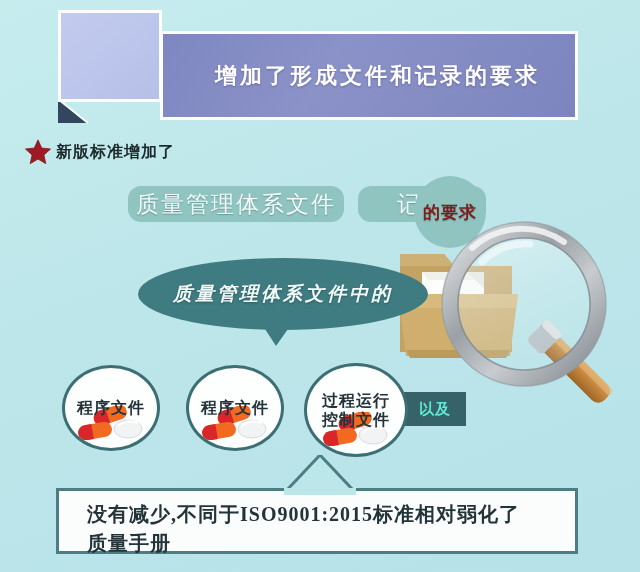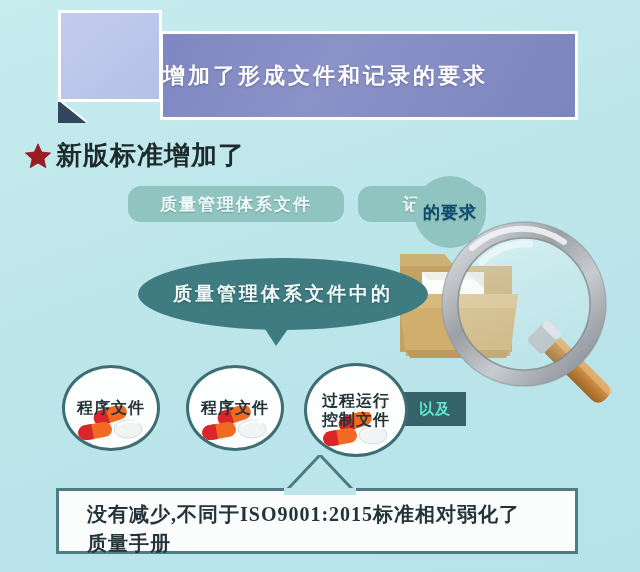--- a/index.html
+++ b/index.html
@@ -18,21 +18,21 @@
 
   
   .banner {
     position:absolute; left:160px; top:31px; width:418px; height:89px;
     background: linear-gradient(120deg,#7f87c1 0%, #8b92c8 40%, #7d85bf 100%);
     border:3px solid #ffffff;
     display:flex; align-items:center;
   }
   .banner-text {
     color:#ffffff; font-size:22px; letter-spacing:3px;
-    white-space:nowrap;
+    padding-left:52px; white-space:nowrap;
     text-shadow:0 1px 2px rgba(40,40,80,.35);
     font-weight:bold;
   }
   .deco-square {
     position:absolute; left:58px; top:10px; width:104px; height:92px;
     background: linear-gradient(140deg,#c3cbee 0%, #b6c0e8 100%);
     border:3px solid #ffffff;
     z-index:3;
   }
   .deco-fold {
@@ -41,58 +41,58 @@
   }
   .deco-fold svg { display:block; }
 
   
   .star-row {
     position:absolute; left:24px; top:138px;
     display:flex; align-items:center; gap:4px;
   }
   .star-icon { width:28px; height:28px; display:block; }
   .star-label {
-    font-size:26px; color:#1c2a2c; letter-spacing:1px; font-weight:bold;
+    font-size:16px; color:#1c2a2c; letter-spacing:1px; font-weight:bold;
     white-space:nowrap;
   }
 
   
   .pill {
     position:absolute;
     background:#8fc4c0;
     color:#f3fbfb;
     border-radius:13px;
     display:flex; align-items:center; justify-content:center;
-    font-size:17px; letter-spacing:2px; white-space:nowrap;
-    font-weight:bold;
+    font-size:23px; letter-spacing:2px; white-space:nowrap;
+    font-weight:normal;
     text-shadow:0 1px 1px rgba(30,70,70,.35);
   }
   .pill-qms { left:128px; top:186px; width:216px; height:36px; }
   .pill-record { left:358px; top:186px; width:128px; height:36px; }
   .bub-circle {
     position:absolute; left:414px; top:176px; width:72px; height:72px;
     border-radius:50%;
     background:#8fc4c0;
     display:flex; align-items:center; justify-content:center;
-    font-size:17px; letter-spacing:1px; color:#0c4a6e; font-weight:bold;
+    font-size:17px; letter-spacing:1px; color:#7f1d1d; font-weight:bold;
     text-shadow:0 1px 1px rgba(30,70,70,.35);
     z-index:4;
   }
 
   
   .ellipse-main {
     position:absolute; left:138px; top:258px; width:290px; height:72px;
     background:#3e7c82;
     border-radius:50%/50%;
     display:flex; align-items:center; justify-content:center;
     z-index:5;
   }
   .ellipse-main .label {
     color:#f2fafa; font-size:19px; letter-spacing:3px; white-space:nowrap;
-    font-weight:bold; text-shadow:0 1px 2px rgba(10,40,40,.4);
+    font-weight:bold; text-shadow:0 1px 2px rgba(10,40,40,.4);font-style:italic;
   }
   .ellipse-tail {
     position:absolute; left:254px; top:312px; z-index:4;
   }
 
   
   .art-folder { position:absolute; left:396px; top:232px; z-index:2; }
   .art-magnifier { position:absolute; left:438px; top:218px; z-index:8; }
 
   

